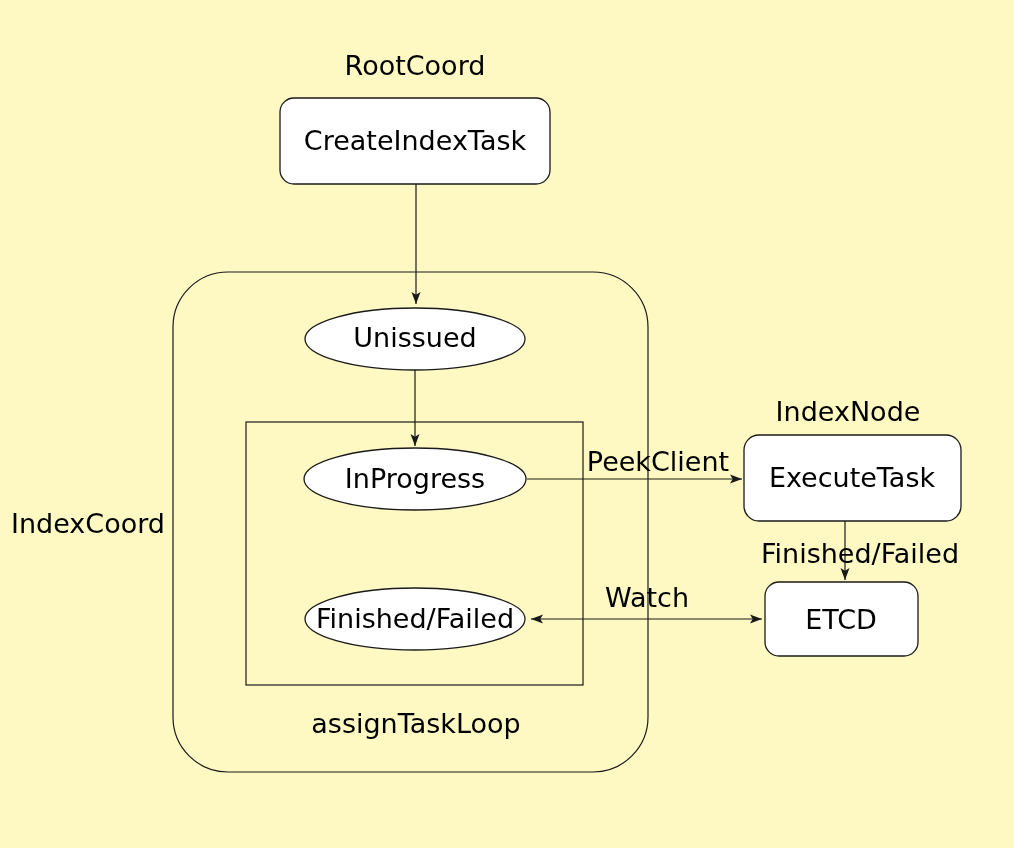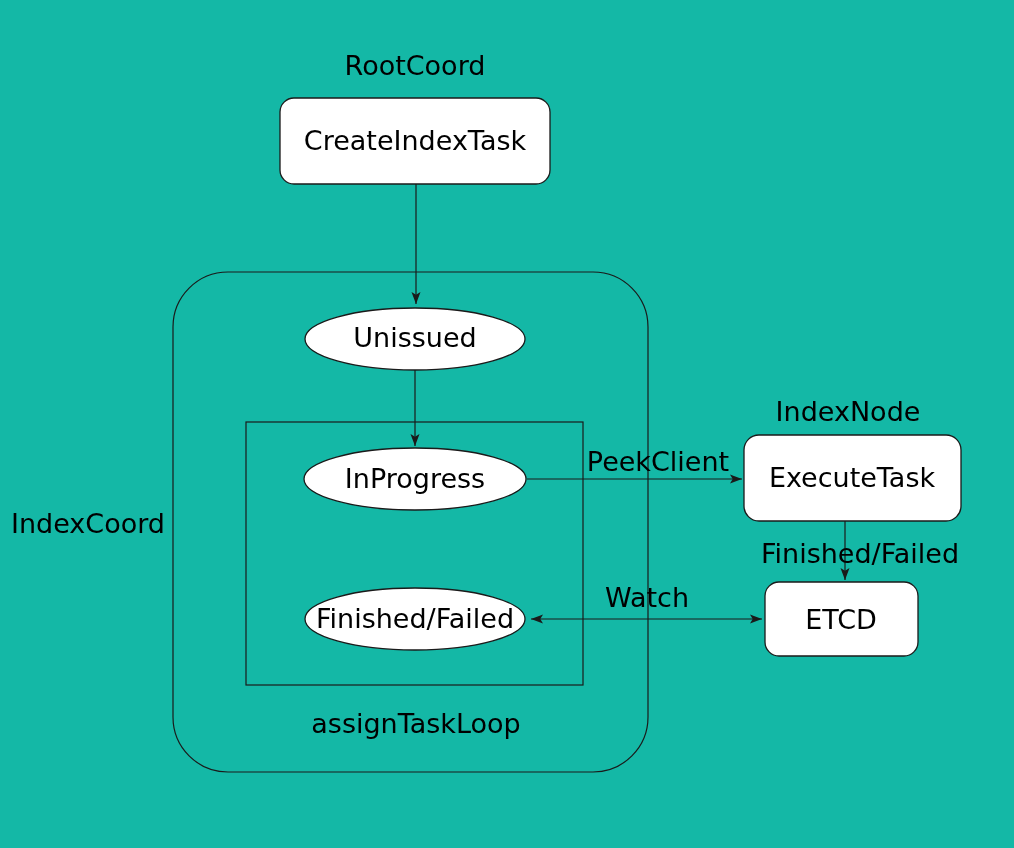--- a/index.html
+++ b/index.html
@@ -4,21 +4,21 @@
 <style>
   html, body {
     margin: 0;
     padding: 0;
     background: #ffffff;
   }
   .canvas {
     position: relative;
     width: 1014px;
     height: 848px;
-    background: #14b8a6;
+    background: #fef9c3;
     overflow: hidden;
   }
   svg text {
     font-family: "DejaVu Sans", sans-serif;
     font-size: 27px;
     fill: #000000;
   }
   .shape {
     fill: #ffffff;
     stroke: #1a1a1a;

